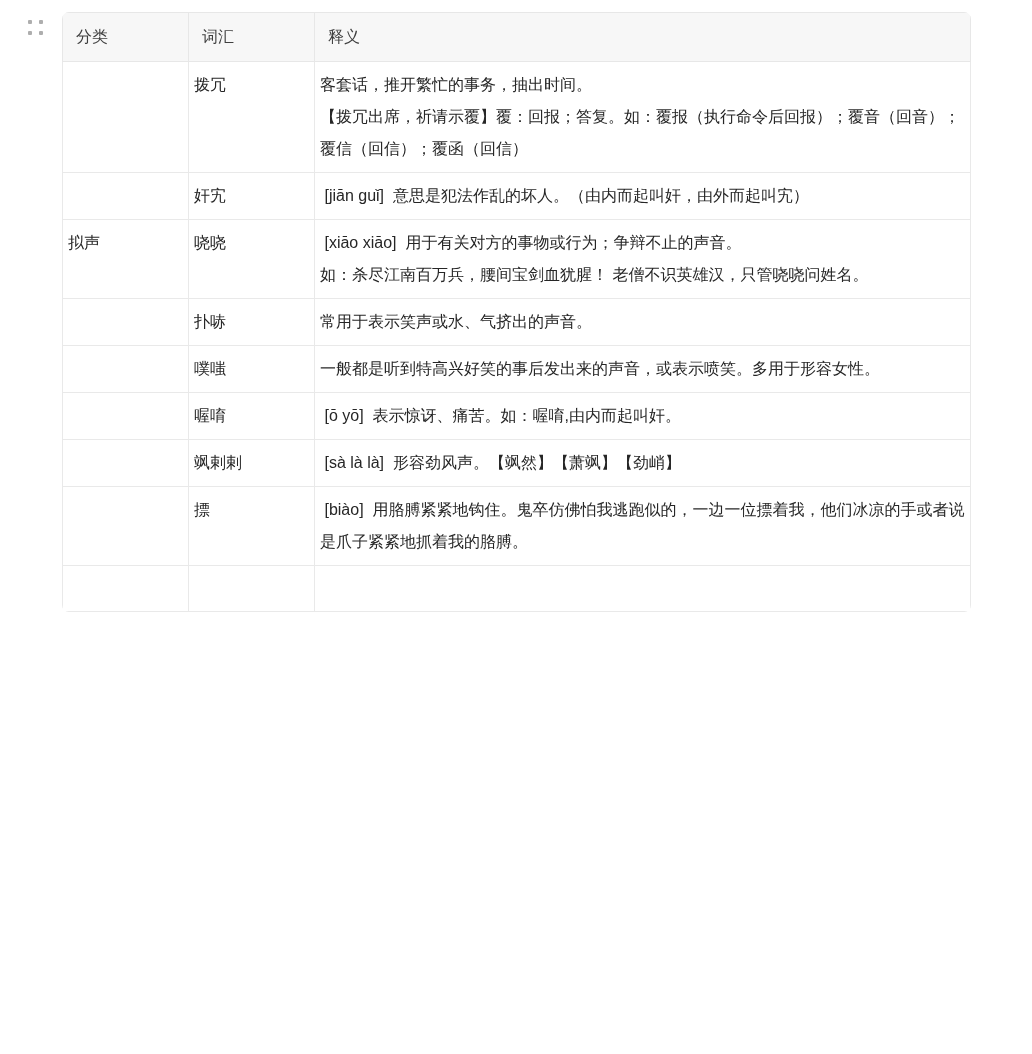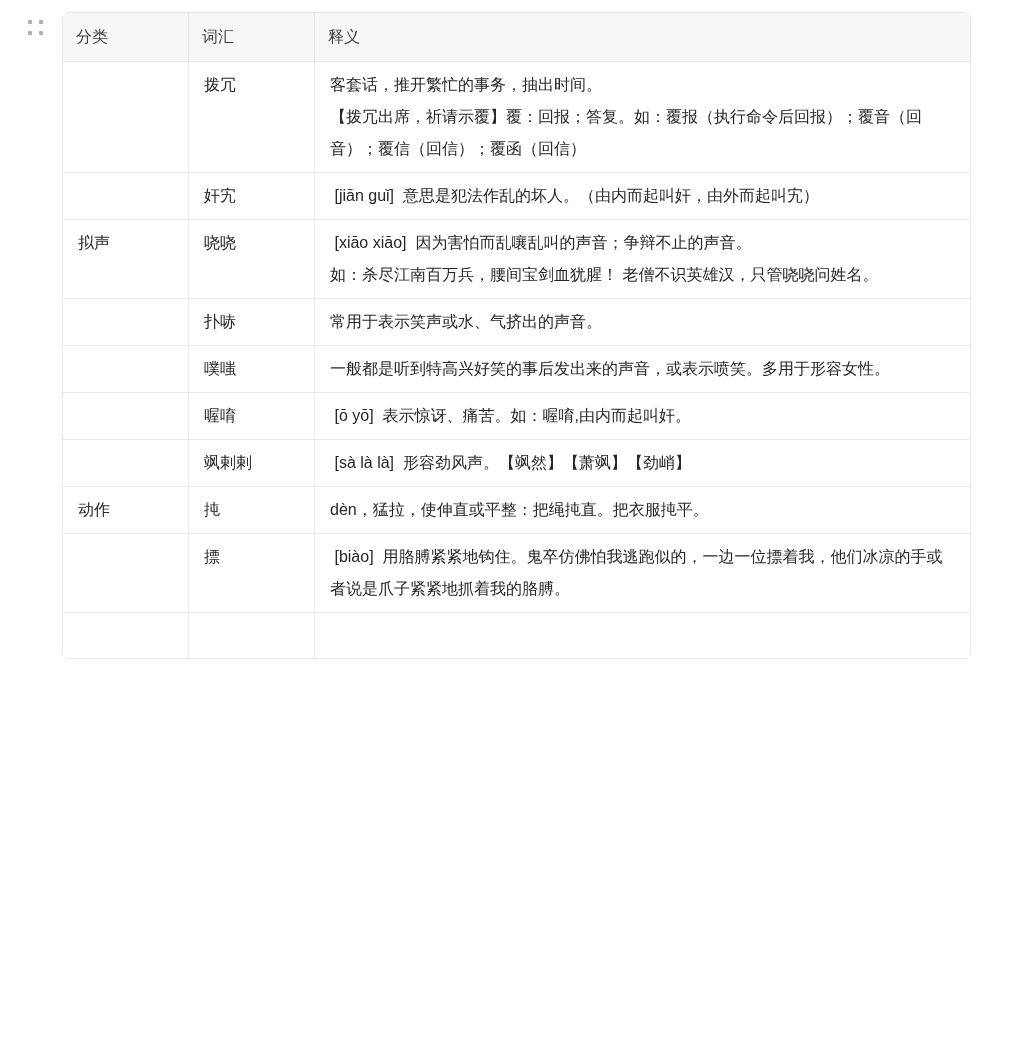--- a/index.html
+++ b/index.html
@@ -57,21 +57,21 @@
   table.vocab-table col.c-word     { width: 126px; }
   table.vocab-table th {
     background: #f7f7f7;
     font-weight: 400;
     text-align: left;
     color: #3f3f3f;
     padding: 8px 13px;
     border: 1px solid #e7e7e7;
   }
   table.vocab-table td {
-    padding: 7px 15px;
+    padding: 7px 5px;
     border: 1px solid #e9e9e9;
     vertical-align: top;
     white-space: pre-wrap;
     word-break: normal;
     height: 46px;
     cursor: text;
   }
 </style>
 </head>
 <body>
@@ -107,21 +107,21 @@
 【拨冗出席，祈请示覆】覆：回报；答复。如：覆报（执行命令后回报）；覆音（回音）；覆信（回信）；覆函（回信）</td>
           </tr>
           <tr>
             <td></td>
             <td>奸宄</td>
             <td> [jiān guǐ]  意思是犯法作乱的坏人。（由内而起叫奸，由外而起叫宄）</td>
           </tr>
           <tr>
             <td>拟声</td>
             <td>哓哓</td>
-            <td> [xiāo xiāo]  因为害怕而乱嚷乱叫的声音；争辩不止的声音。
+            <td> [xiāo xiāo]  用于有关对方的事物或行为；争辩不止的声音。
 如：杀尽江南百万兵，腰间宝剑血犹腥！ 老僧不识英雄汉，只管哓哓问姓名。</td>
           </tr>
           <tr>
             <td></td>
             <td>扑哧</td>
             <td>常用于表示笑声或水、气挤出的声音。</td>
           </tr>
           <tr>
             <td></td>
             <td>噗嗤</td>
@@ -131,25 +131,20 @@
             <td></td>
             <td>喔唷</td>
             <td> [ō yō]  表示惊讶、痛苦。如：喔唷,由内而起叫奸。</td>
           </tr>
           <tr>
             <td></td>
             <td>飒剌剌</td>
             <td> [sà là là]  形容劲风声。【飒然】【萧飒】【劲峭】</td>
           </tr>
           <tr>
-            <td>动作</td>
-            <td>扽</td>
-            <td>dèn，猛拉，使伸直或平整：把绳扽直。把衣服扽平。</td>
-          </tr>
-          <tr>
             <td></td>
             <td>摽</td>
             <td> [biào]  用胳膊紧紧地钩住。鬼卒仿佛怕我逃跑似的，一边一位摽着我，他们冰凉的手或者说是爪子紧紧地抓着我的胳膊。</td>
           </tr>
           <tr>
             <td></td>
             <td></td>
             <td></td>
           </tr>
         </tbody>

